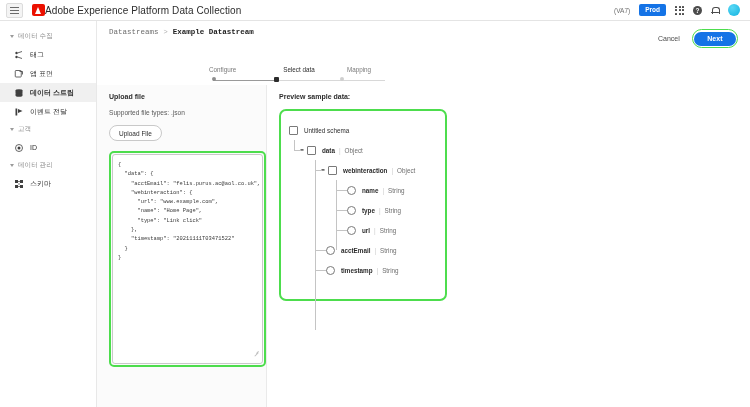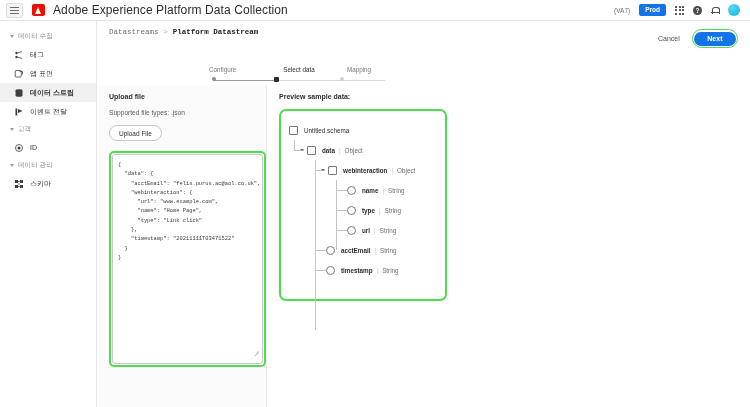--- a/index.html
+++ b/index.html
@@ -28,21 +28,21 @@
     width: 13px; height: 12px; background: #eb1000; border-radius: 2px;
     margin-left: 9px; position: relative; flex: none;
   }
   .adobe-logo:after {
     content: ""; position: absolute; left: 3px; top: 2.5px;
     width: 0; height: 0;
     border-left: 3.2px solid transparent; border-right: 3.2px solid transparent;
     border-bottom: 7px solid #ffffff;
   }
   .app-title {
-    margin-left: 8px; font-size: 12px; color: #2c2c2c; letter-spacing: .1px;
+    margin-left: 0; font-size: 10px; color: #2c2c2c; letter-spacing: .1px;
     white-space: nowrap;
   }
   .topbar-right {
     margin-left: auto; display: flex; align-items: center; gap: 9px; padding-right: 4px;
   }
   .org-label { font-size: 6.5px; color: #6e6e6e; }
   .post-btn {
     background: #1473e6; color: #fff; font-size: 6.5px; font-weight: bold;
     border-radius: 2px; padding: 2.5px 6px; cursor: pointer; line-height: 1;
   }
@@ -304,21 +304,21 @@
       <span class="nav-label">스키마</span>
     </div>
   </div>
 
   <div class="content">
 
     <div class="content-header">
       <div class="breadcrumb">
         <span class="bc-link">Datastreams</span>
         <span class="bc-sep">&gt;</span>
-        <span class="bc-current">Platform Datastream</span>
+        <span class="bc-current">Example Datastream</span>
       </div>
 
       <div class="header-actions">
         <span class="cancel-btn">Cancel</span>
         <span class="next-wrap">
           <span class="next-btn">Next</span>
         </span>
       </div>
     </div>
 

